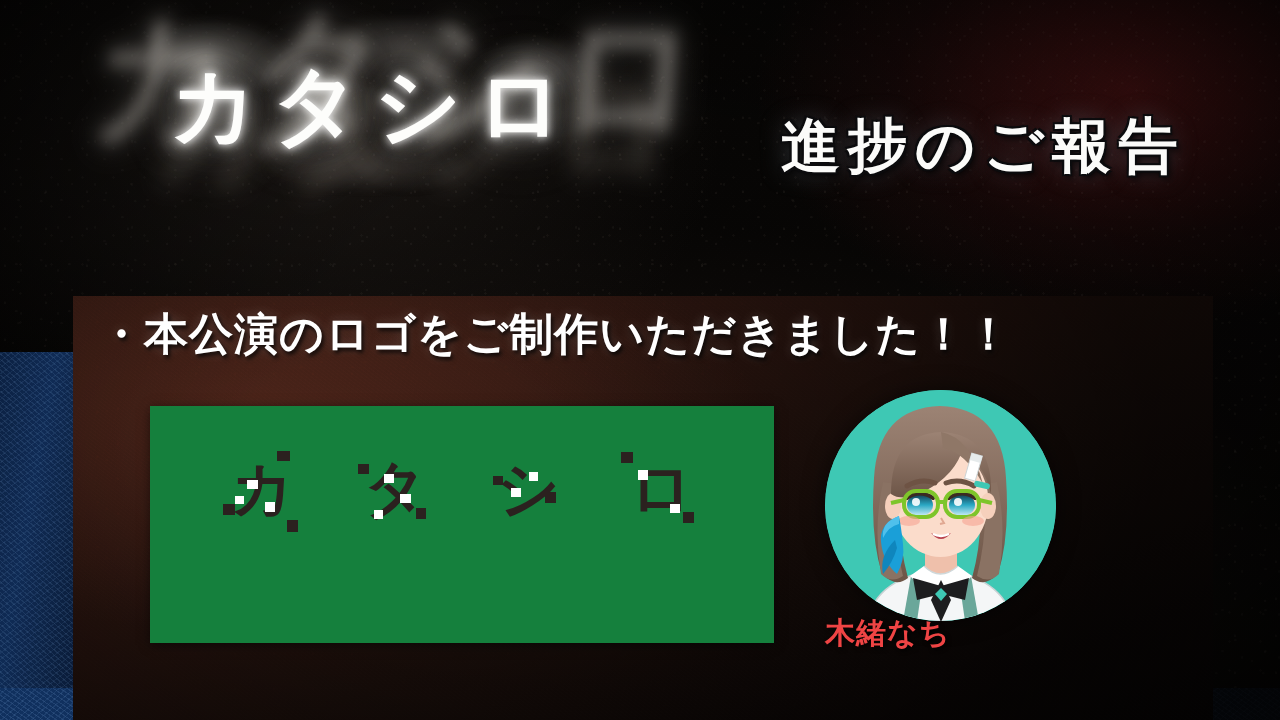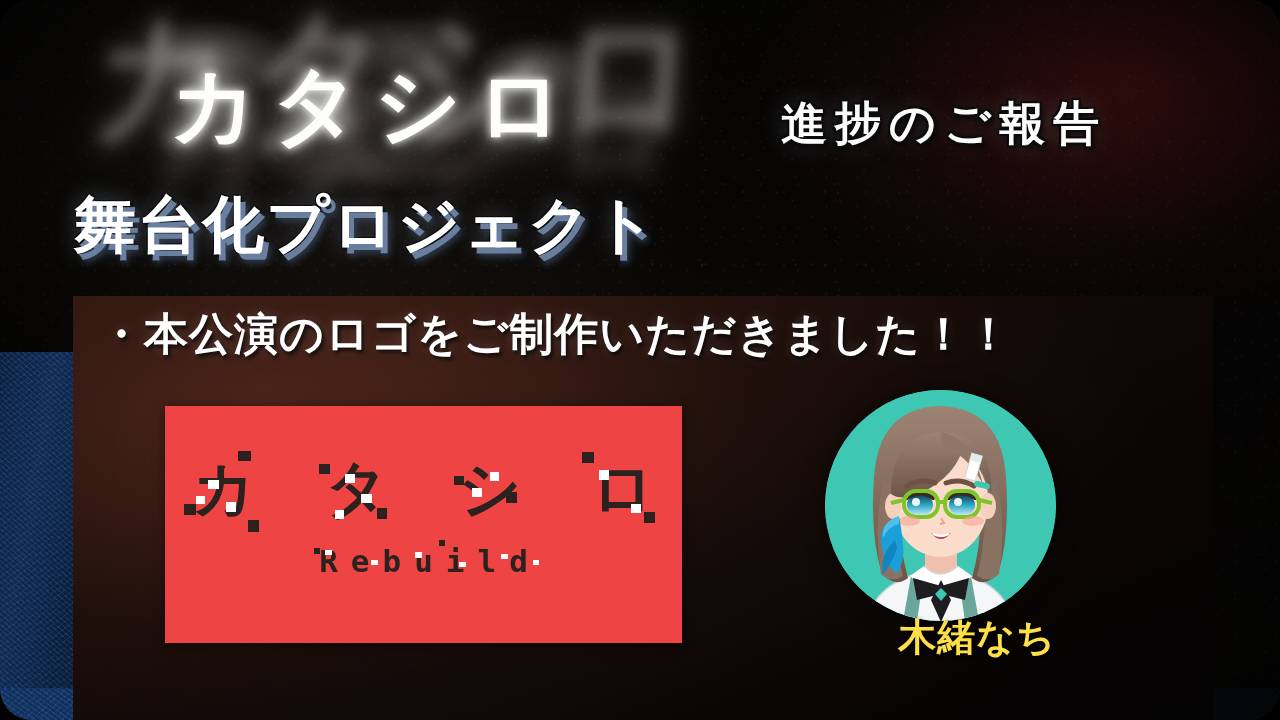--- a/index.html
+++ b/index.html
@@ -4,21 +4,20 @@
 <title>カタシロ 舞台化プロジェクト 進捗のご報告</title>
 <style>
   * { margin:0; padding:0; box-sizing:border-box; }
   html,body { width:1280px; height:720px; overflow:hidden; background:#000; }
   body { font-family:"Liberation Sans", sans-serif; }
 
   
   #stage {
     position:relative; width:1280px; height:720px; overflow:hidden;
     background:#080604;
-    border-radius:32px;
   }
 
   
   .bg-base{
     position:absolute; inset:0;
     background:
       radial-gradient(ellipse 520px 330px at 1130px 90px, rgba(120,26,28,.55) 0%, rgba(70,16,18,.22) 45%, rgba(0,0,0,0) 72%),
       radial-gradient(ellipse 600px 420px at 300px 140px, rgba(40,34,30,.55) 0%, rgba(12,10,9,0) 70%),
       radial-gradient(ellipse 900px 500px at 640px 600px, rgba(26,20,17,.8) 0%, rgba(6,5,4,.95) 75%),
       linear-gradient(160deg,#0d0a08 0%, #1a1411 28%, #120d0b 55%, #070605 100%);
@@ -116,23 +115,23 @@
     text-shadow:
       5px 6px 0 rgba(110,132,164,.95),
       7px 9px 6px rgba(60,78,104,.7),
       -1px -1px 0 #0a0a0c, 1px -1px 0 #0a0a0c,
       -1px 1px 0 #0a0a0c, 2px 2px 2px rgba(0,0,0,.85),
       0 0 22px rgba(180,200,230,.35);
   }
 
   
   .report{
-    position:absolute; left:781px; top:100px;
-    font-family:"DejaVu Serif", serif; font-weight:700;
-    font-size:46px; line-height:1; letter-spacing:8px; white-space:nowrap;
+    position:absolute; left:781px; top:116px;
+    font-family:"DejaVu Serif", serif; font-weight:700;
+    font-size:59px; line-height:1; letter-spacing:8px; white-space:nowrap;
     color:#fbfbf9;
     text-shadow:
       -2px -2px 0 #0b0b0d, 2px -2px 0 #0b0b0d, -2px 2px 0 #0b0b0d, 2px 2px 0 #0b0b0d,
       0 0 3px #0b0b0d, 3px 4px 7px rgba(0,0,0,.9),
       0 0 26px rgba(160,190,210,.35);
   }
 
   
   .panel{
     position:absolute; left:73px; top:296px; width:1140px; height:424px;
@@ -157,22 +156,22 @@
   .bullet-line{
     position:absolute; left:26px; top:16px;
     font-family:"DejaVu Sans", sans-serif; font-weight:700;
     font-size:44px; line-height:1; letter-spacing:1px; white-space:nowrap;
     color:#ffffff;
     text-shadow:2px 3px 4px rgba(0,0,0,.85), 0 0 12px rgba(255,255,255,.18);
   }
 
   
   .logo-card{
-    position:absolute; left:165px; top:406px; width:517px; height:237px;
-    background:#ef4444;
+    position:absolute; left:150px; top:406px; width:624px; height:237px;
+    background:#15803d;
     box-shadow:0 2px 10px rgba(0,0,0,.5);
     overflow:hidden;
   }
   .logo-kana{
     position:absolute; left:0; right:0; top:52px;
     text-align:center;
     font-family:"DejaVu Sans", sans-serif; font-weight:700;
     font-size:62px; line-height:1; letter-spacing:24px;
     color:#2b211f;
     padding-left:24px;
@@ -194,24 +193,24 @@
   
   .avatar{
     position:absolute; left:825px; top:390px; width:231px; height:231px;
     border-radius:50%; overflow:hidden;
     background:#3ec8b4;
     box-shadow:0 0 22px rgba(0,0,0,.55);
   }
   .avatar svg{ display:block; width:231px; height:231px; }
   .credit-name{
     position:absolute; left:825px; top:618px; width:231px;
-    text-align:right;
+    text-align:left;
     font-family:"DejaVu Sans", sans-serif; font-weight:700;
-    font-size:38px; line-height:1; letter-spacing:1px; white-space:nowrap;
-    color:#fde047;
+    font-size:30px; line-height:1; letter-spacing:1px; white-space:nowrap;
+    color:#ef4444;
     text-shadow:2px 2px 4px rgba(0,0,0,.9);
   }
   .credit-role{
     position:absolute; left:736px; top:652px; width:410px;
     text-align:center;
     font-family:"DejaVu Serif", serif; font-weight:700;
     font-size:26px; line-height:1; letter-spacing:0px; white-space:nowrap;
     color:#ffffff;
     text-shadow:2px 2px 4px rgba(0,0,0,.9);
   }
@@ -231,21 +230,20 @@
     </div>
   <div class="blue-bottom">
       <div class="tex"></div>
       <div class="fade"></div>
     </div>
 
   <div class="smear"></div>
   <div class="ghost2">カタシロ</div>
   <div class="ghost">カタシロ</div>
   <div class="hero-title">カタシロ</div>
-  <div class="hero-sub">舞台化プロジェクト</div>
 
   <div class="report">進捗のご報告</div>
 
   <div class="panel">
     <div class="ptex"></div>
     <div class="pvig"></div>
     <div class="bullet-line">・本公演のロゴをご制作いただきました！！</div>
   </div>
 
   <div class="logo-card">
@@ -275,33 +273,20 @@
         <span class="chipw" style="left:32px; top:14px;  width:9px;  height:9px;"></span>
       </span>
       <span class="g">
         <span>ロ</span>
         <span class="chip" style="left:-9px; top:-6px;  width:12px; height:11px;"></span>
         <span class="chip" style="left:53px; top:54px;  width:11px; height:11px;"></span>
         <span class="chipw" style="left:8px;  top:12px;  width:10px; height:10px;"></span>
         <span class="chipw" style="left:40px; top:46px;  width:10px; height:9px;"></span>
       </span>
     </div>
-    <div class="logo-sub">
-      <span class="sub-wrap">
-        <span>Rebuild</span>
-        <span class="chipw" style="left:6px;   top:4px;  width:7px; height:5px;"></span>
-        <span class="chipw" style="left:52px;  top:14px; width:7px; height:5px;"></span>
-        <span class="chipw" style="left:96px;  top:6px;  width:7px; height:6px;"></span>
-        <span class="chipw" style="left:140px; top:16px; width:7px; height:5px;"></span>
-        <span class="chipw" style="left:182px; top:8px;  width:7px; height:5px;"></span>
-        <span class="chipw" style="left:214px; top:14px; width:6px; height:5px;"></span>
-        <span class="chip" style="left:-5px;  top:2px;  width:6px; height:6px;"></span>
-        <span class="chip" style="left:120px; top:-6px; width:6px; height:6px;"></span>
-      </span>
-    </div>
   </div>
 
   <div class="avatar">
     <svg viewBox="0 0 231 231" xmlns="http://www.w3.org/2000/svg" aria-hidden="true">
       <defs>
         <clipPath id="circ">
             <circle cx="115.5" cy="115.5" r="115.5"></circle>
           </clipPath>
         <linearGradient id="hair" x1="0" y1="0" x2="0" y2="1">
           <stop offset="0" stop-color="#9c8374"></stop>

